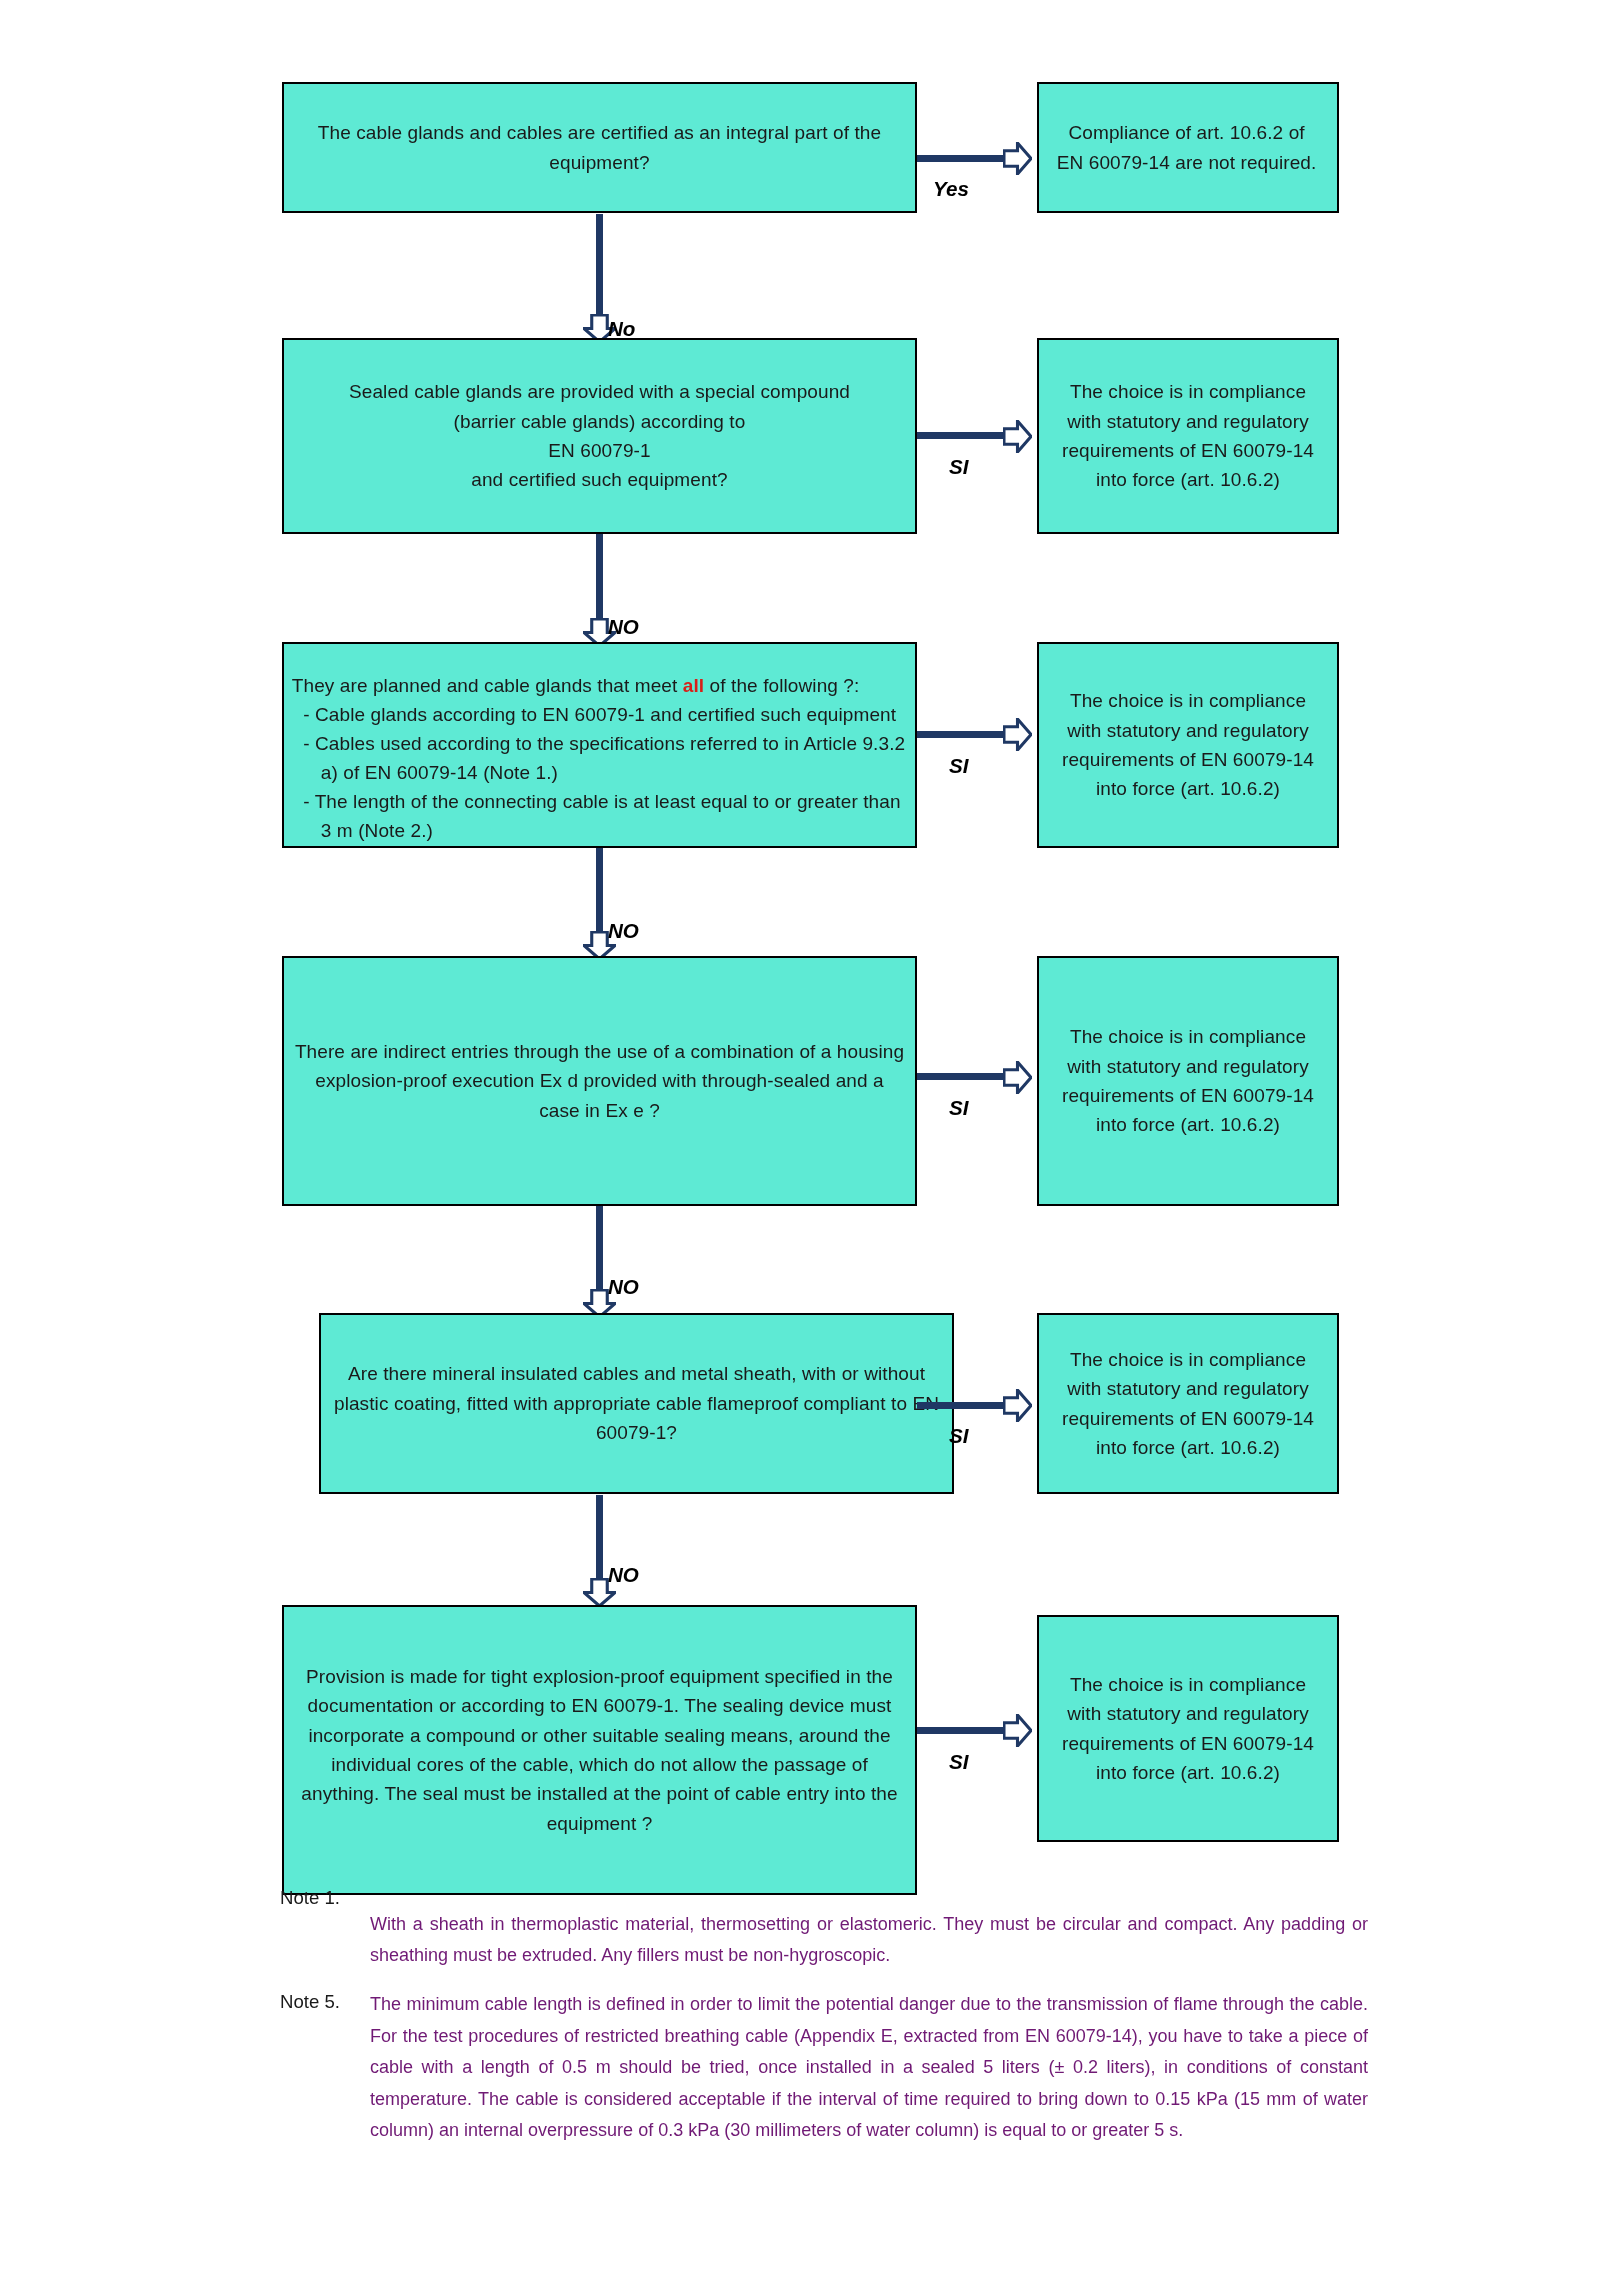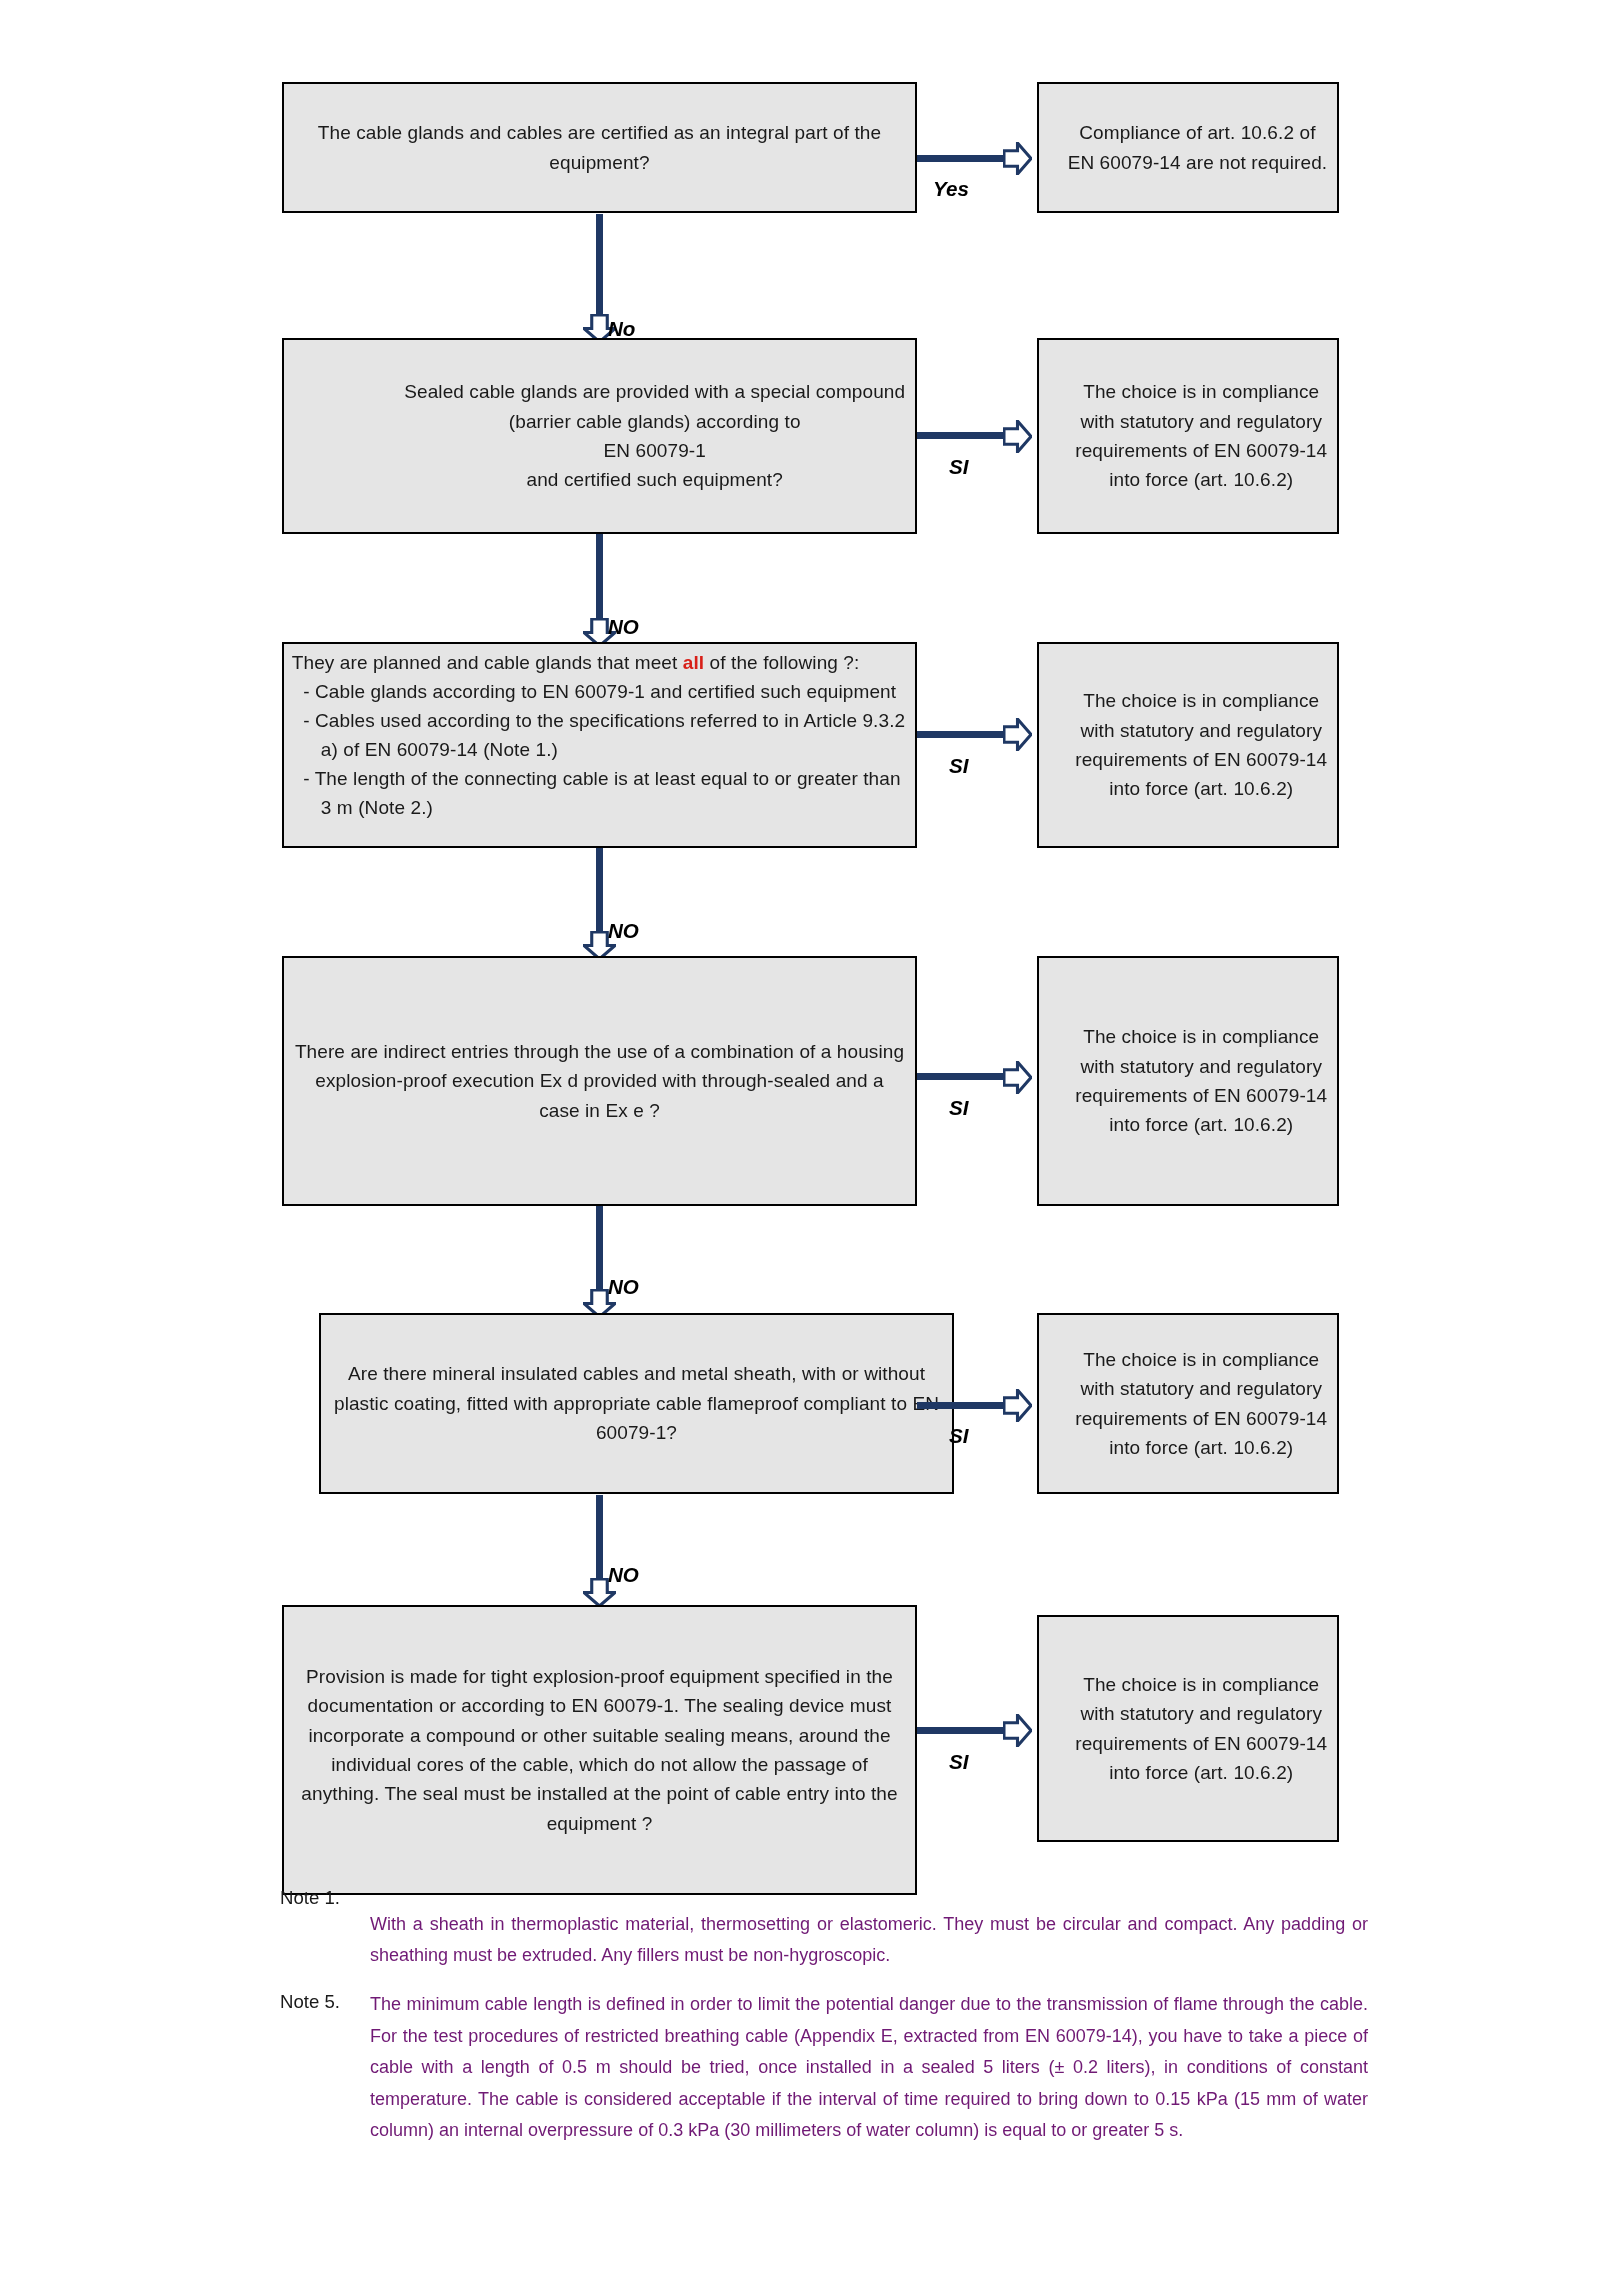--- a/index.html
+++ b/index.html
@@ -21,39 +21,39 @@
     left: 0; top: 0;
     width: 1621px;
     height: 2293px;
   }
 
   
   .node {
     position: absolute;
     box-sizing: border-box;
     border: 2.9px solid #000000;
-    background: #e5e5e5;
+    background: #5eead4;
     display: flex;
     align-items: center;
-    justify-content: flex-end;
+    justify-content: center;
     padding: 5.9px 9.8px;
   }
   .node .txt {
     font-size: 19px;
     line-height: 1.55;
     text-align: center;
     letter-spacing: 0.1px;
     color: #1a1a1a;
   }
   .node.left { left: 282px; width: 635px; }
   .node.right { left: 1037px; width: 302px; }
 
   
   .node.listnode { align-items: flex-start; padding: 3.9px 5.9px 3.9px 7.8px; }
-  .node.listnode .txt { text-align: left; font-size: 19px; line-height: 1.53; }
+  .node.listnode .txt { text-align: left; font-size: 19px; line-height: 1.53; margin-top: 23px; }
   .node.listnode .hang {
     display: block;
     padding-left: 29px;
     text-indent: -17.6px;
   }
   .red-all { color: #d81f18; font-weight: bold; }
 
   
   .vline {
     position: absolute;

